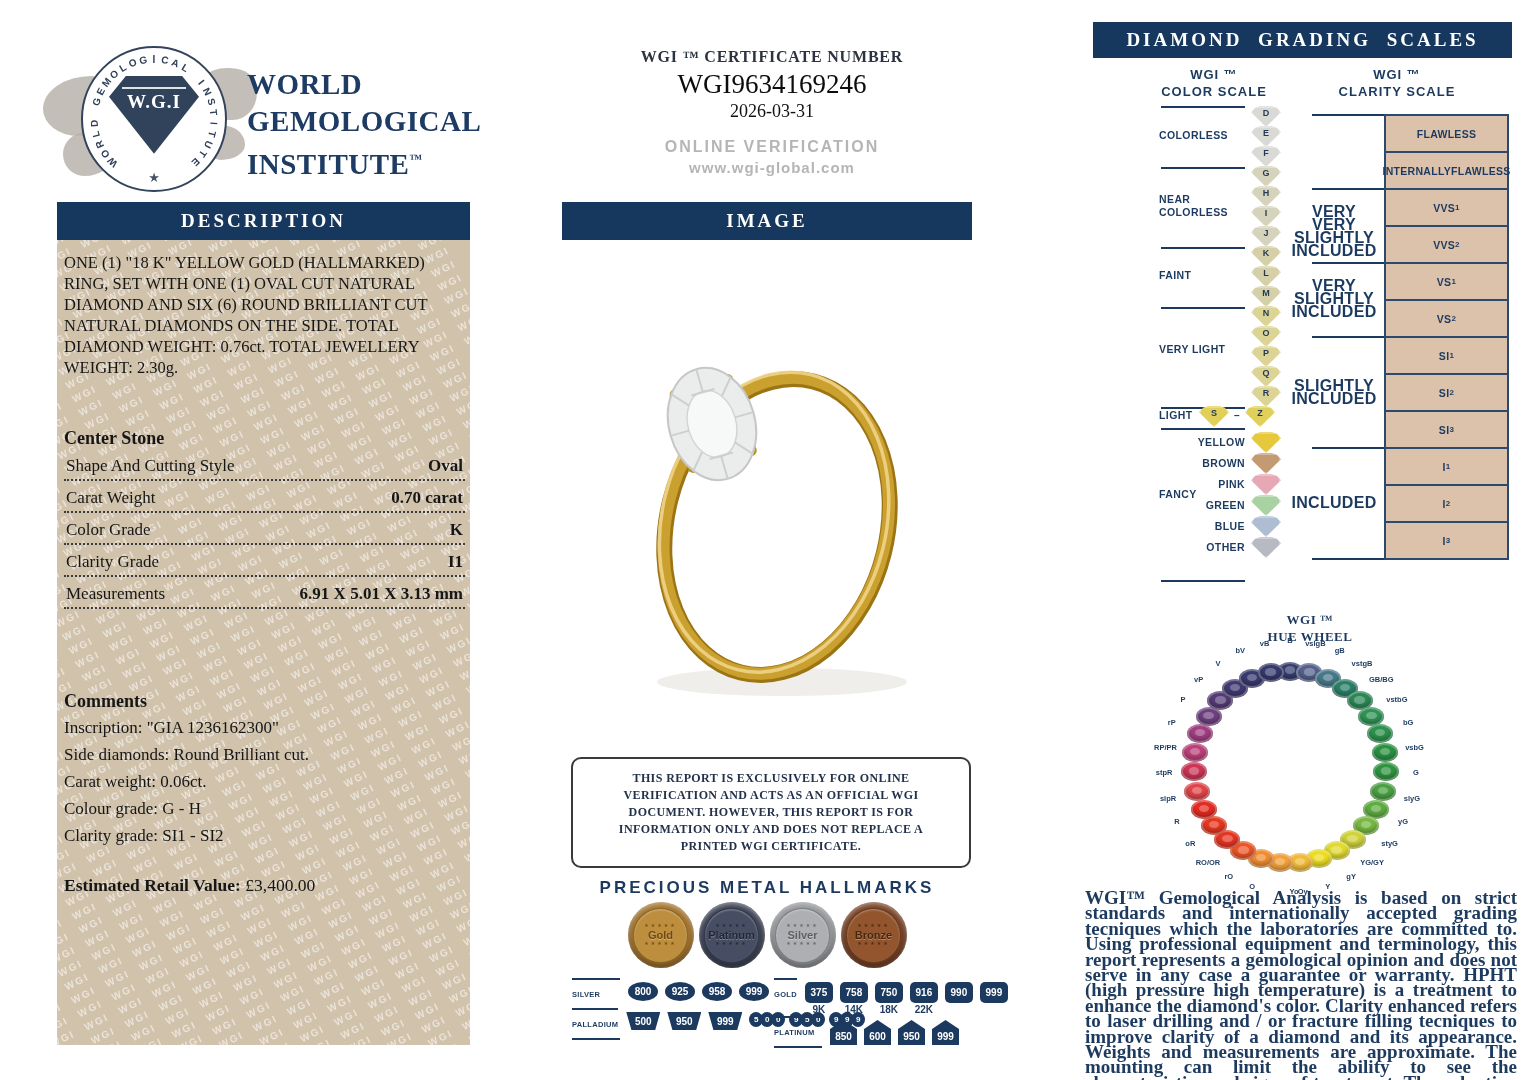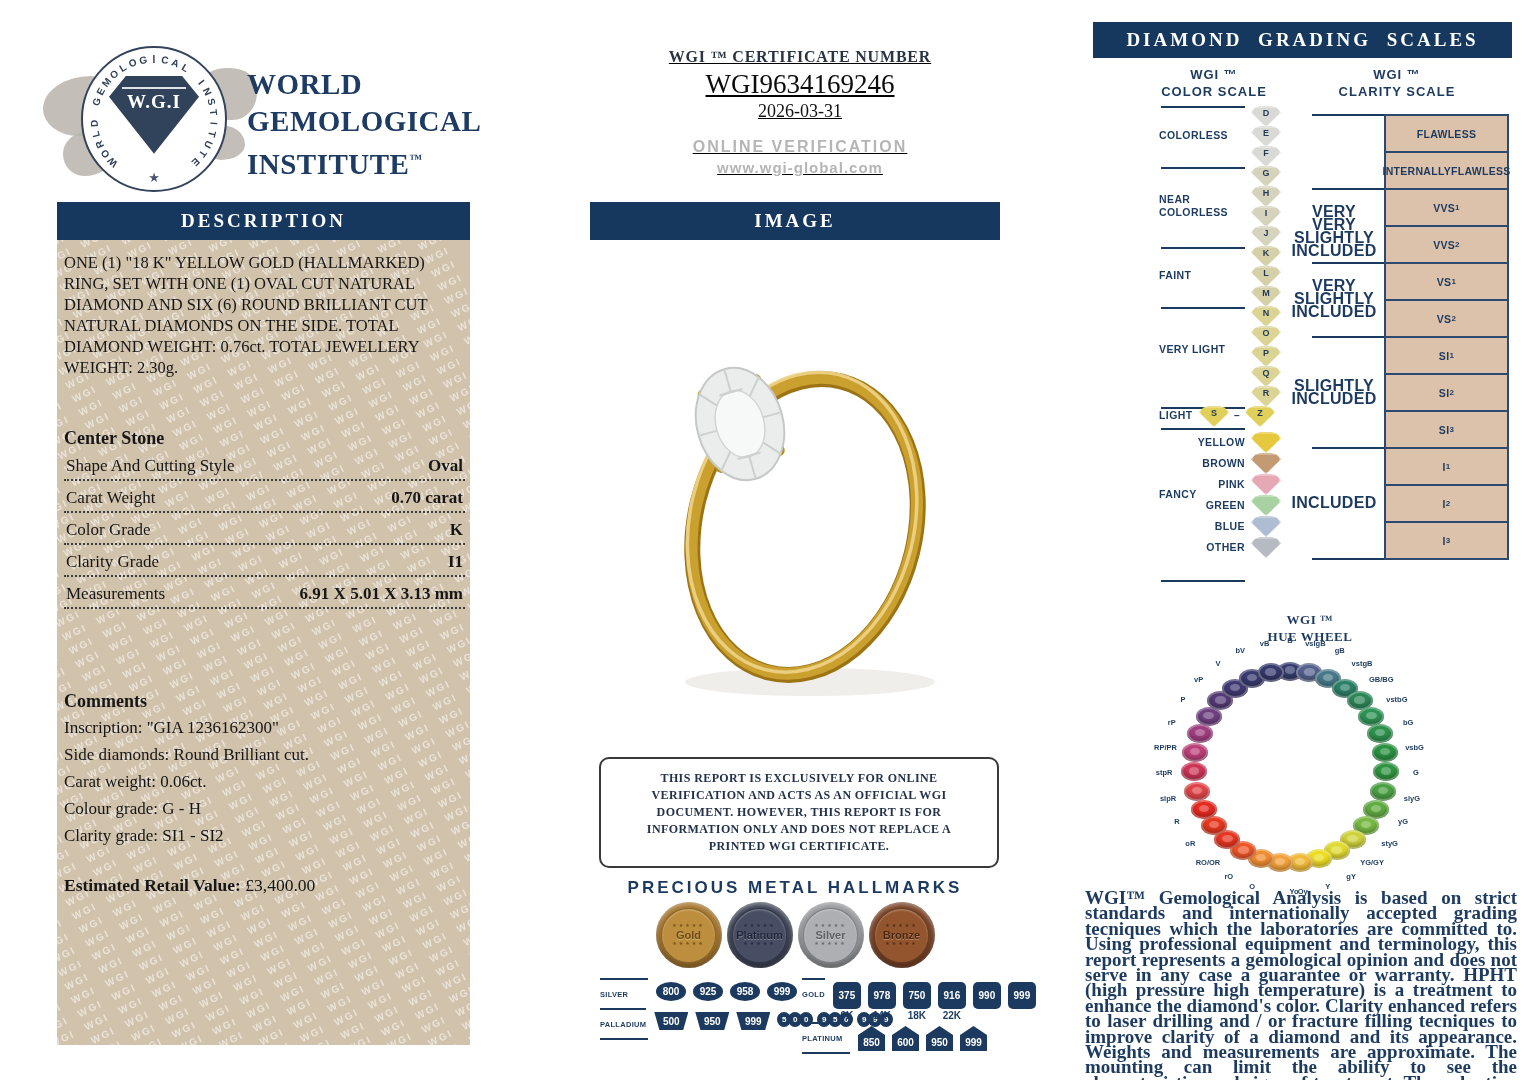--- a/index.html
+++ b/index.html
@@ -41,21 +41,21 @@
   .cs-heading{margin:50px 0 0 0;font-size:18px;font-weight:bold;}
   .stone-table{width:401px;}
   .stone-row{display:flex;justify-content:space-between;align-items:flex-end;
              border-bottom:2px dotted #3c3c3c;padding:5px 2px 3px 2px;font-size:17px;height:22px;}
   .stone-row .val{font-weight:bold;}
   .cmt-heading{margin:82px 0 2px 0;font-size:18px;font-weight:bold;}
   .cmt-line{font-size:17px;line-height:27px;}
   .retail{margin-top:26px;font-size:17.5px;}
   .retail .lab{font-weight:bold;}
   
-  .mid-col{position:absolute;left:590px;top:40px;width:420px;text-decoration:underline;}
+  .mid-col{position:absolute;left:562px;top:40px;width:420px;}
   .cert-label{margin-top:8px;text-align:center;font-weight:bold;font-size:16px;letter-spacing:.8px;color:#2b3342;
               font-family:"Liberation Serif",serif;}
   .cert-number{text-align:center;font-size:27px;color:#0c0c0c;margin-top:3px;}
   .cert-date{text-align:center;font-size:18px;color:#111;margin-top:1px;}
   .verify-label{text-align:center;font:bold 16px "Liberation Sans",sans-serif;color:#b5b5b5;
                 letter-spacing:2px;margin-top:16px;}
   .verify-url{text-align:center;font:bold 15px "Liberation Sans",sans-serif;color:#b5b5b5;
               letter-spacing:1px;margin-top:3px;}
   .image-bar{position:absolute;left:0;top:162px;width:410px;height:38px;}
   .ring-area{position:absolute;left:20px;top:212px;width:380px;height:470px;}
@@ -76,21 +76,21 @@
            font-family:"Liberation Sans",sans-serif;}
   .hm-col{position:absolute;top:0;}
   .hm-row{display:flex;align-items:flex-start;}
   .hm-label{width:48px;border-top:2px solid var(--navy);padding:10px 0 9px 0;
             font:bold 7.5px "Liberation Sans",sans-serif;color:var(--navy);letter-spacing:.3px;}
   .hm-endline{width:48px;border-top:2px solid var(--navy);}
   .hm-badges{display:flex;gap:7px;margin-left:8px;padding-top:4px;align-items:flex-start;}
   .b{display:flex;align-items:center;justify-content:center;background:var(--navy);color:#fff;
      font:bold 10px "Liberation Sans",sans-serif;}
   .b.oval{width:30px;height:19px;border-radius:50%;}
-  .b.square{width:28px;height:27px;border-radius:5px;}
+  .b.square{width:28px;height:21px;border-radius:5px;}
   .b.trap{width:34px;height:18px;clip-path:polygon(0 0,100% 0,85% 100%,15% 100%);}
   .b.house{width:27px;height:25px;clip-path:polygon(50% 0,100% 36%,100% 100%,0 100%,0 36%);align-items:flex-end;padding-bottom:3px;box-sizing:border-box;}
   .b-col{display:flex;flex-direction:column;align-items:center;}
   .b-k{font:bold 10px "Liberation Sans",sans-serif;color:var(--navy);height:12px;margin-top:1px;}
   .b3{display:flex;}
   .b3 .c{width:14px;height:15px;border-radius:50%;background:var(--navy);color:#fff;
          font:bold 8px "Liberation Sans",sans-serif;display:flex;align-items:center;justify-content:center;margin-right:-3px;}
   
   .right-col{position:absolute;left:1093px;top:22px;width:419px;font-family:"Liberation Sans",sans-serif;}
   .grading-bar{width:419px;height:36px;word-spacing:8px;}
@@ -322,21 +322,21 @@
         </div>
       <div class="hm-col" style="left:212px;width:208px;">
           <div class="hm-row">
             <div class="hm-label">GOLD</div>
             <div class="hm-badges">
               <div class="b-col">
                 <div class="b square">375</div>
                 <div class="b-k">9K</div>
               </div>
               <div class="b-col">
-                <div class="b square">978</div>
+                <div class="b square">758</div>
                 <div class="b-k">14K</div>
               </div>
               <div class="b-col">
                 <div class="b square">750</div>
                 <div class="b-k">18K</div>
               </div>
               <div class="b-col">
                 <div class="b square">916</div>
                 <div class="b-k">22K</div>
               </div>

